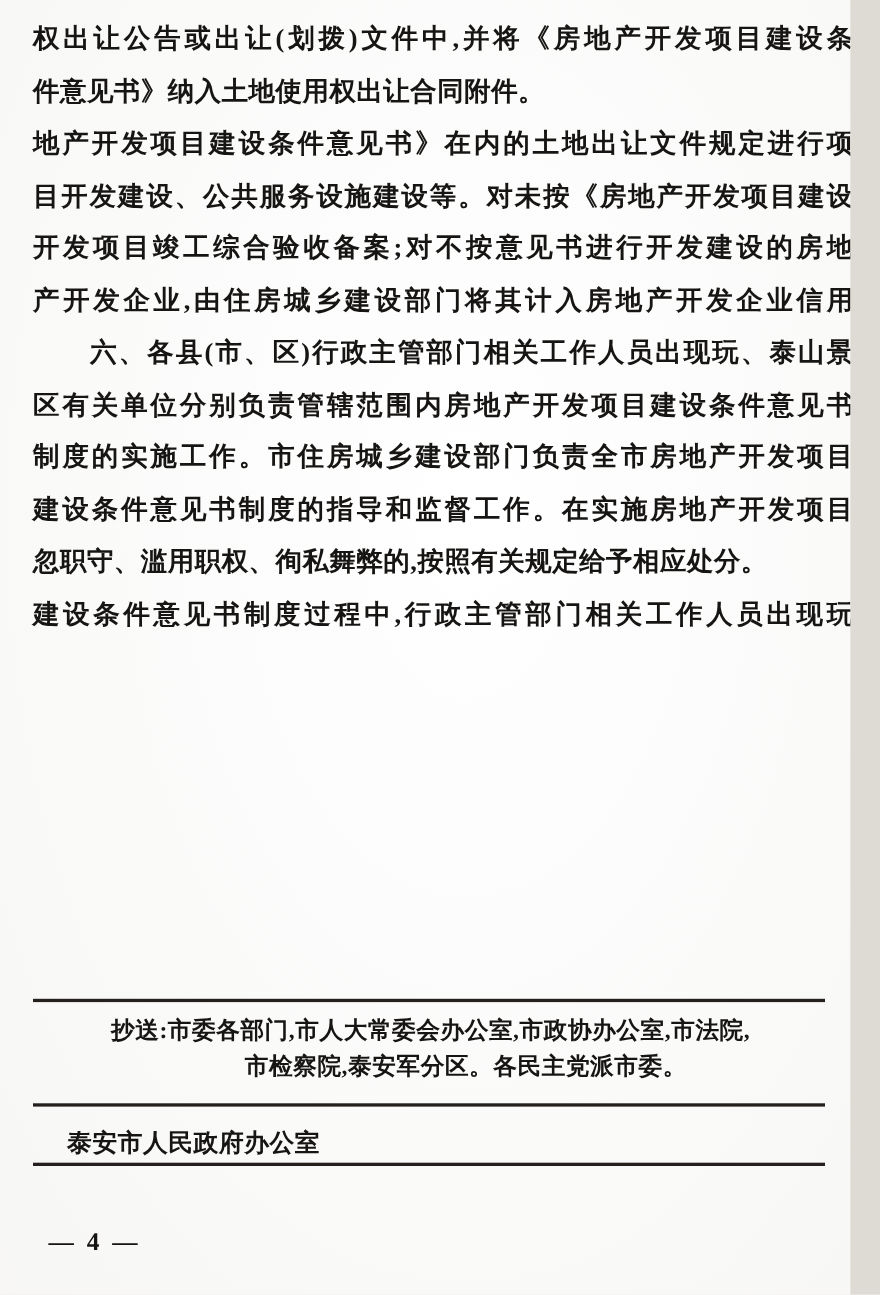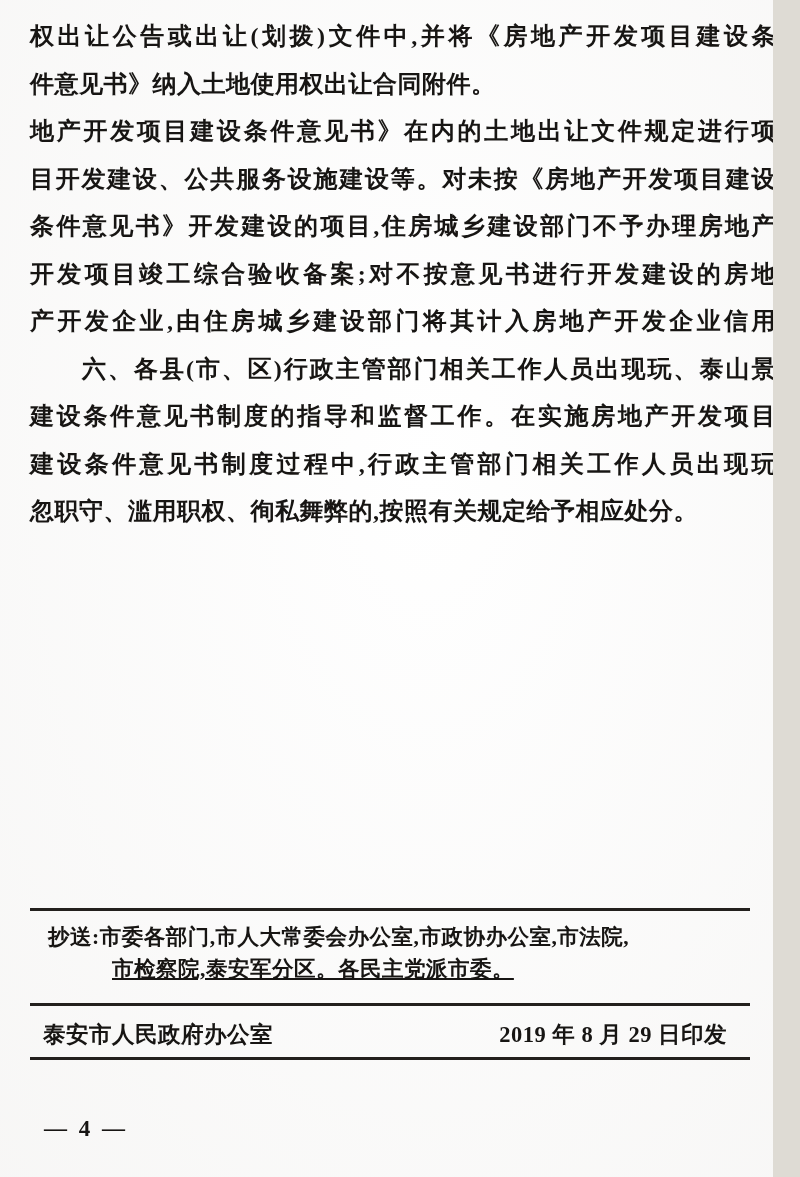--- a/index.html
+++ b/index.html
@@ -48,67 +48,69 @@
   .rule-2 { top: 1003px; height: 2.5px; }
   .rule-3 { top: 1057px; height: 3px; }
   .copy-block {
     position: absolute; top: 921px; left: 48px; right: 38px;
     z-index: 2;
   }
   .copy-line {
     font-size: 21.5px; line-height: 32px;
     font-weight: 600; letter-spacing: 0.5px;
     white-space: nowrap;
+    text-align: center;
   }
-  .copy-line.indent { padding-left: 64px; text-decoration: underline; }
+  .copy-line.indent { padding-left: 64px; }
   .issuer-row {
-    position: absolute; top: 1014px; left: 43px; right: 46px; height: 40px;
-    display: flex; justify-content: space-between; align-items: center;
+    position: absolute; top: 1014px; left: 61px; right: 46px; height: 40px;
+    display: flex; justify-content: space-between; align-items: flex-end;
     font-size: 22.5px; font-weight: 600; letter-spacing: 0.5px;
     z-index: 2;
+    font-family: Liberation Mono, monospace;
   }
   .page-number {
     position: absolute; top: 1116px; left: 44px;
     font-size: 23px; font-weight: 600; letter-spacing: 3px;
     z-index: 2;
   }
 </style>
 </head>
 <body>
 
 <div class="page">
 
   <main class="doc-body" id="doc-body">
 
   <div class="line just">权出让公告或出让(划拨)文件中,并将《房地产开发项目建设条</div>
       <div class="line">件意见书》纳入土地使用权出让合同附件。</div>
       <div class="line just">地产开发项目建设条件意见书》在内的土地出让文件规定进行项</div>
       <div class="line just">目开发建设、公共服务设施建设等。对未按《房地产开发项目建设</div>
-      <div class="line just">条件意见书》开发建设的项目,住房城乡建设部门不予办理房地产</div>
       <div class="line just">开发项目竣工综合验收备案;对不按意见书进行开发建设的房地</div>
       <div class="line just">产开发企业,由住房城乡建设部门将其计入房地产开发企业信用</div>
       <div class="line just">　　六、各县(市、区)行政主管部门相关工作人员出现玩、泰山景</div>
+      <div class="line just">区有关单位分别负责管辖范围内房地产开发项目建设条件意见书</div>
+      <div class="line just">制度的实施工作。市住房城乡建设部门负责全市房地产开发项目</div>
       <div class="line just">建设条件意见书制度的指导和监督工作。在实施房地产开发项目</div>
+      <div class="line">忽职守、滥用职权、徇私舞弊的,按照有关规定给予相应处分。</div>
       <div class="line just">建设条件意见书制度过程中,行政主管部门相关工作人员出现玩</div>
-      <div class="line">忽职守、滥用职权、徇私舞弊的,按照有关规定给予相应处分。</div>
     </main>
 
   <footer>
     <div class="rule rule-1"></div>
 
     <div class="copy-block">
       <div class="copy-line">抄送:市委各部门,市人大常委会办公室,市政协办公室,市法院,</div>
       <div class="copy-line indent">市检察院,泰安军分区。各民主党派市委。</div>
     </div>
 
     <div class="rule rule-2"></div>
 
     <div class="issuer-row">
       <span>泰安市人民政府办公室</span>
-      <span>2019 年 8 月 29 日印发</span>
     </div>
 
     <div class="rule rule-3"></div>
   </footer>
 
   <div class="page-number">— 4 —</div>
 
 </div>
 
 </body></html>

